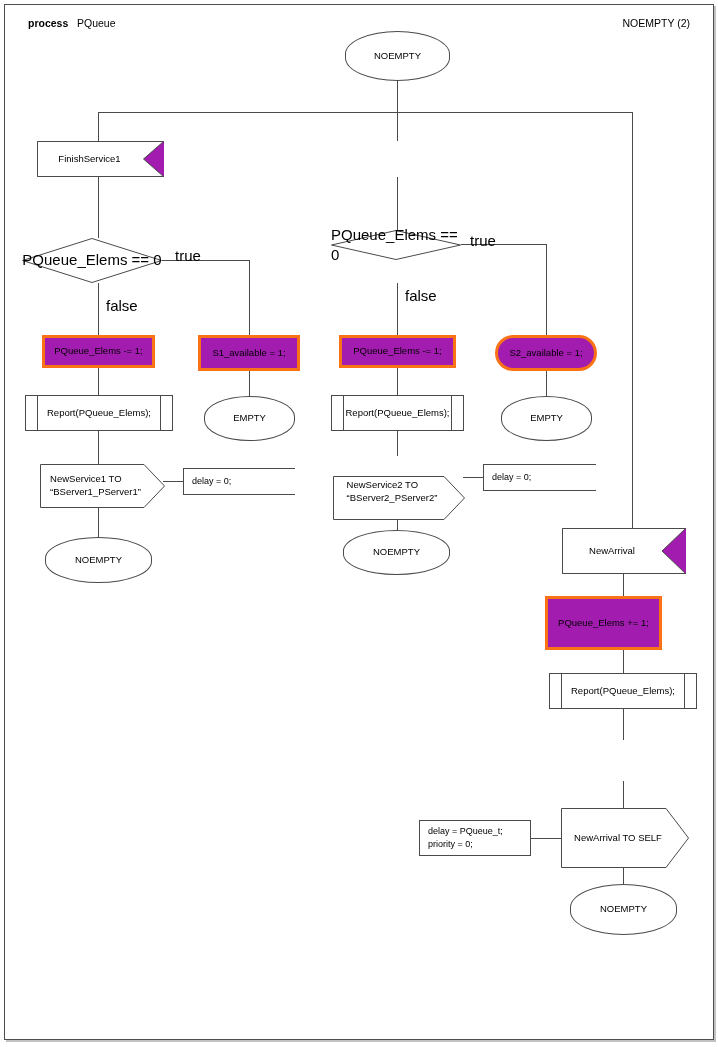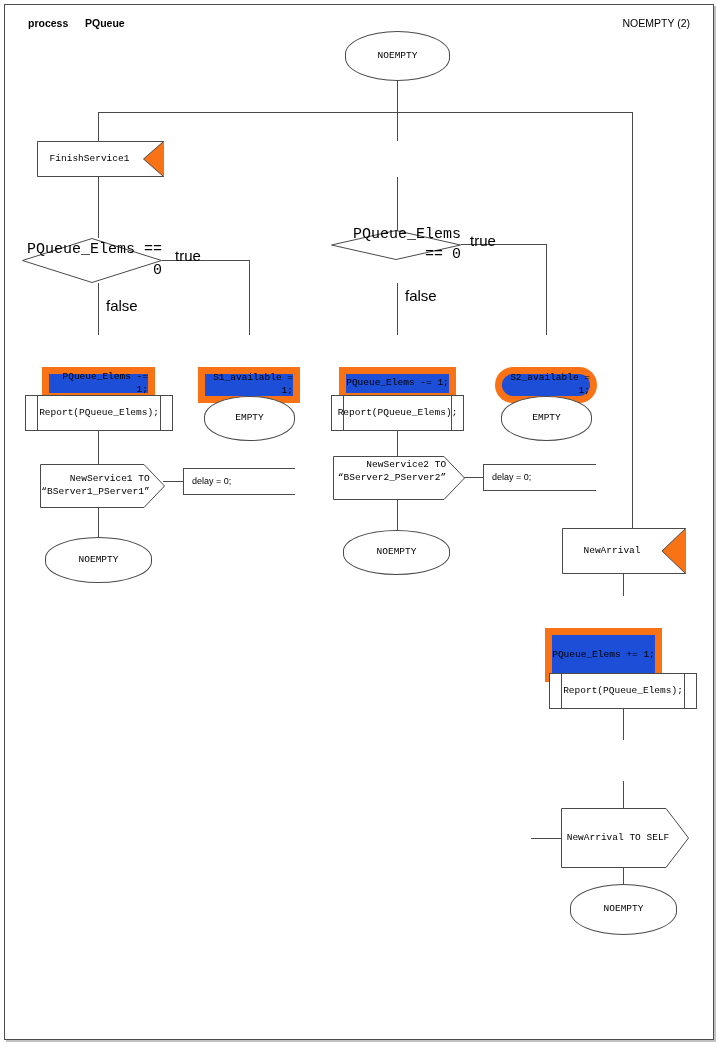--- a/index.html
+++ b/index.html
@@ -39,62 +39,60 @@
   }
   .ln.v { width: 1px; }
   .ln.h { height: 1px; }
 
   
   .node {
     position: absolute;
     display: flex;
     align-items: center;
     justify-content: center;
-    text-align: right;
+    text-align: left;
     font-size: 9.5px;
     color: #000;
     line-height: 1.35;
     white-space: pre-line;
     z-index: 3;
-    font-family: Liberation Mono, monospace;
   }
 
   
   .state {
     background: #fff;
     border: 1px solid #4a4a4a;
     border-radius: 50% / 46%;
   }
   .state .lbl { position: relative; z-index: 2; }
 
   
   .task {
-    background: #1d4ed8;
-    border: 7px solid #f97316;
-    margin-top: 32px;
+    background: #a21caf;
+    border: 3px solid #f97316;
   }
 
   
   .proc {
     background: #fff;
     border: 1px solid #4a4a4a;
   }
   .proc::before, .proc::after {
     content: "";
     position: absolute;
     top: 0; bottom: 0;
     width: 1px;
     background: #4a4a4a;
   }
   .proc::before { left: 11px; }
   .proc::after  { right: 11px; }
 
   
   .input-sym {
-    background: #f97316;
+    background: #a21caf;
   }
   .input-sym .shape {
     position: absolute;
     left: 0; top: 0; right: 0; bottom: 0;
   }
   .input-sym .lbl { position: relative; z-index: 2; }
 
   
   .output-sym { background: transparent; }
   .output-sym .shape { position: absolute; left:0; top:0; right:0; bottom:0; }
@@ -138,21 +136,21 @@
   }
   svg { display: block; overflow: visible; }
 </style>
 </head>
 <body>
 
 <div id="page">
   <div class="page-frame"></div>
 
   <div class="hdr bold" style="left:28px; top:18px;">process</div>
-  <div class="hdr" style="left:85px; top:18px;font-weight:bold;">PQueue</div>
+  <div class="hdr" style="left:77px; top:18px;">PQueue</div>
   <div class="hdr" style="right:28px; top:18px;">NOEMPTY (2)</div>
 
   <div class="ln v" style="left:397px; top:81px; height:31px;"></div>
 
   <div class="ln h" style="left:98px; top:112px; width:535px;"></div>
 
   <div class="ln v" style="left:98px; top:112px; height:29px;"></div>
 
   <div class="ln v" style="left:397px; top:112px; height:29px;"></div>
 
@@ -247,21 +245,21 @@
   <div class="branch-label" style="left:405px; top:287px;">false</div>
 
   <div class="node task" style="left:339px; top:335px; width:117px; height:33px;">
     <span class="lbl">PQueue_Elems -= 1;</span>
   </div>
 
   <div class="node proc" style="left:331px; top:395px; width:133px; height:36px;">
     <span class="lbl">Report(PQueue_Elems);</span>
   </div>
 
-  <div class="node output-sym" style="left:333px; top:456px; width:132px; height:32px;">
+  <div class="node output-sym" style="left:333px; top:476px; width:132px; height:32px;">
     <svg class="shape" viewBox="0 0 132 44" preserveAspectRatio="none">
       <path d="M0.5,0.5 H111 L131.5,22 L111,43.5 H0.5 Z" fill="#fff" stroke="#4a4a4a" stroke-width="1"></path>
     </svg>
     <span class="lbl" style="margin-right:14px;">NewService2 TO
 “BServer2_PServer2”</span>
   </div>
   <div class="comment open-right" style="left:483px; top:464px; width:113px; height:27px;">delay = 0;</div>
 
   <div class="node state" style="left:343px; top:530px; width:107px; height:45px;">
     <span class="lbl">NOEMPTY</span>
@@ -289,17 +287,19 @@
     <span class="lbl">Report(PQueue_Elems);</span>
   </div>
 
 
   <div class="node output-sym" style="left:561px; top:808px; width:128px; height:60px;">
     <svg class="shape" viewBox="0 0 128 60" preserveAspectRatio="none">
       <path d="M0.5,0.5 H105 L127.5,30 L105,59.5 H0.5 Z" fill="#fff" stroke="#4a4a4a" stroke-width="1"></path>
     </svg>
     <span class="lbl" style="margin-right:14px;">NewArrival TO SELF</span>
   </div>
+  <div class="comment closed" style="left:419px; top:820px; width:112px; height:36px;">delay = PQueue_t;
+priority = 0;</div>
 
   <div class="node state" style="left:570px; top:884px; width:107px; height:51px;">
     <span class="lbl">NOEMPTY</span>
   </div>
 </div>
 
 </body></html>

